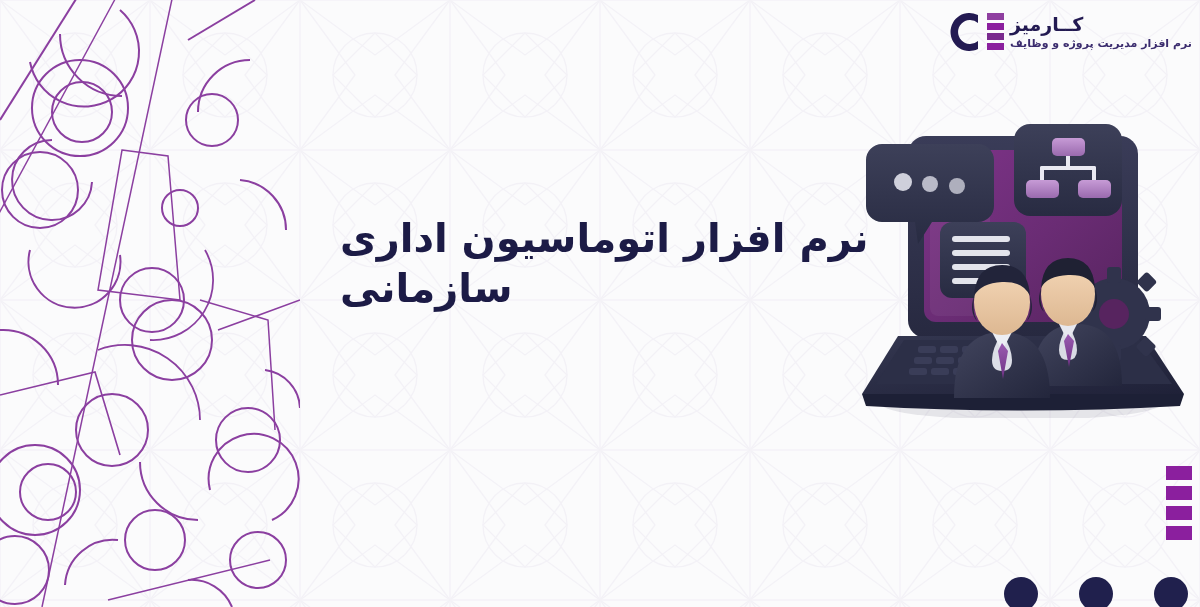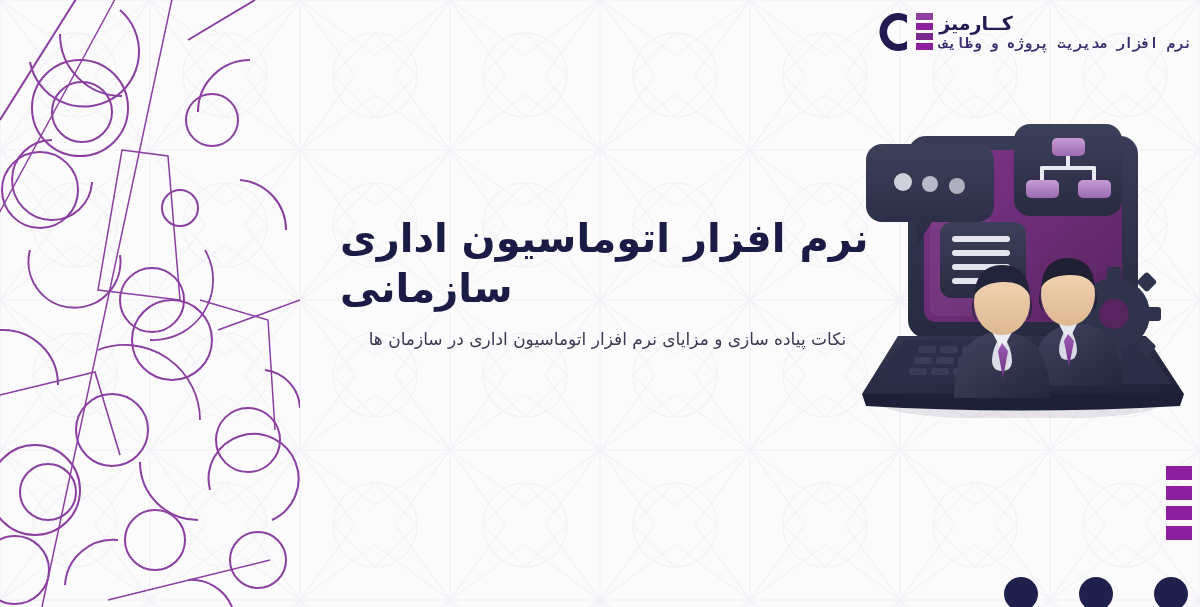--- a/index.html
+++ b/index.html
@@ -14,21 +14,21 @@
   
   .watermark{position:absolute;inset:0;opacity:.5;pointer-events:none;}
 
   
   .left-pattern{position:absolute;left:0;top:0;width:300px;height:607px;pointer-events:none;}
 
   
   .logo{position:absolute;top:6px;right:8px;display:flex;align-items:center;gap:6px;height:52px;justify-content:space-between;}
   .logo-text-block{display:flex;flex-direction:column;align-items:flex-end;justify-content:center;line-height:1;}
   .logo-word{font-size:19px;font-weight:bold;color:#231a52;letter-spacing:0px;white-space:nowrap;}
-  .logo-tag{font-size:14px;color:#3b2c6e;margin-top:4px;white-space:nowrap;font-weight:bold;font-family:Liberation Mono, monospace;}
+  .logo-tag{font-size:11px;color:#3b2c6e;margin-top:4px;white-space:nowrap;font-weight:bold;}
   .logo-mark{position:relative;width:54px;height:46px;flex:0 0 auto;}
   .logo-c{position:absolute;left:0;top:2px;width:30px;height:42px;}
   .logo-bars{position:absolute;right:0;top:4px;display:flex;flex-direction:column;gap:3px;}
   .logo-bars i{display:block;width:17px;height:7px;background:#8b1f9e;}
   .logo-bars i:nth-child(1){background:#8f3fa0;}
   .logo-bars i:nth-child(2){background:#8b1f9e;}
   .logo-bars i:nth-child(3){background:#7a2a8e;}
   .logo-bars i:nth-child(4){background:#8b1f9e;}
 
   
@@ -141,21 +141,20 @@
           <i></i>
           <i></i>
           <i></i>
       </div>
     </div>
   </div>
 
   <div class="headline">
     <h1 class="headline-title">نرم افزار اتوماسیون اداری سازمانی</h1>
   </div>
-  <p class="headline-sub">نکات پیاده سازی و مزایای نرم افزار اتوماسیون اداری در سازمان ها</p>
 
   <svg class="illustration" viewBox="0 0 340 300" aria-hidden="true">
     <defs>
       <linearGradient id="scr" x1="0" y1="0" x2="1" y2="1">
         <stop offset="0%" stop-color="#7e3489"></stop>
         <stop offset="55%" stop-color="#6a2c74"></stop>
         <stop offset="100%" stop-color="#57245f"></stop>
       </linearGradient>
       <linearGradient id="case" x1="0" y1="0" x2="0" y2="1">
         <stop offset="0%" stop-color="#3a3c58"></stop>

